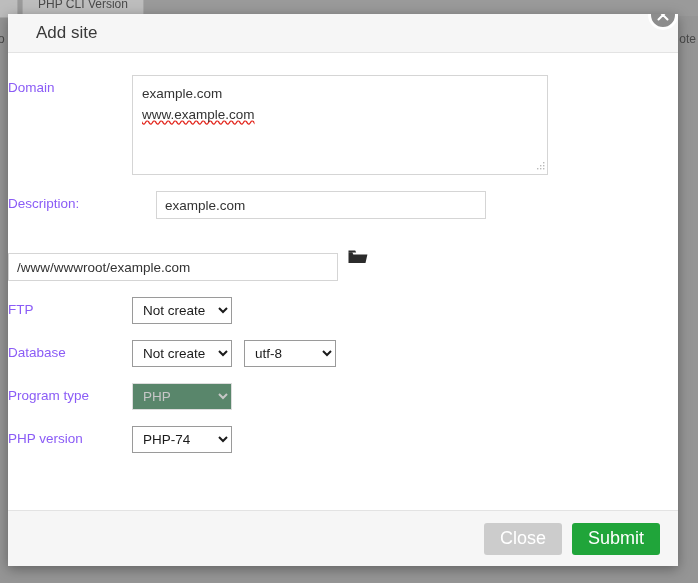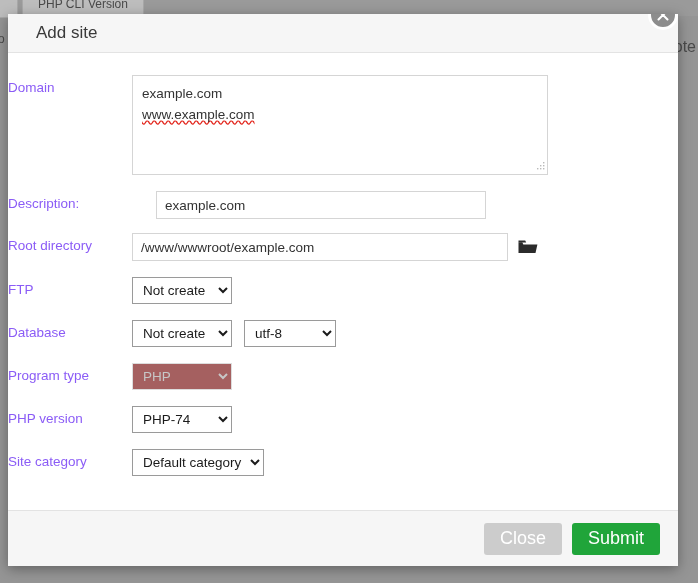--- a/index.html
+++ b/index.html
@@ -47,22 +47,22 @@
   .bg-tab-2 { left: 22px; width: 120px; }
   .bg-left-text {
     position: absolute;
     left: -2px; top: 32px;
     font-size: 12px;
     color: #4a4a4a;
     white-space: nowrap;
   }
   .bg-right-text {
     position: absolute;
-    right: 2px; top: 38px;
-    font-size: 16px;
+    right: 2px; top: 32px;
+    font-size: 12px;
     color: #4a4a4a;
     white-space: nowrap;
   }
 
   
   .modal {
     position: absolute;
     left: 8px;
     top: 14px;
     width: 670px;
@@ -128,21 +128,21 @@
     padding: 2px 8px;
     box-sizing: border-box;
     border: 1px solid #d5d5d5;
     font-family: "Liberation Sans", sans-serif;
     font-size: 13.5px;
     color: #333333;
     outline: none;
     background: #ffffff;
   }
   input.desc-input { width: 330px; }
-  input.root-input { width: 376px; }
+  input.root-input { width: 330px; margin-top: 20px; }
 
   .root-wrap { display: flex; align-items: center; }
   .folder-icon {
     margin-left: 10px;
     cursor: pointer;
     display: inline-flex;
     align-items: center;
   }
 
   
@@ -152,21 +152,21 @@
     color: #1b1b1b;
     height: 27px;
     padding: 2px 2px 2px 6px;
     border: 1px solid #9a9a9a;
     background: #ffffff;
     box-sizing: border-box;
     outline: none;
   }
   select.native:disabled {
     color: #b0b0b0;
-    background: #7f1d1d;
+    background: #14532d;
     border-color: #cfcfcf;
   }
   .sel-ftp { width: 100px; }
   .sel-db { width: 100px; }
   .sel-charset { width: 92px; margin-left: 12px; }
   .sel-progtype { width: 100px; }
   .sel-phpver { width: 100px; }
   .sel-category { width: 132px; }
   .inline-row { display: flex; align-items: center; }
 
@@ -269,21 +269,20 @@
     </div>
 
     <div class="form-row" style="margin-top:16px;gap:24px;">
       <div class="form-label">Description:</div>
       <div class="form-control">
         <input class="text-input desc-input" type="text" value="example.com" style="">
       </div>
     </div>
 
     <div class="form-row" style="margin-top:14px;">
-      <div class="form-label">Root directory</div>
       <div class="form-control root-wrap">
         <input class="text-input root-input" type="text" value="/www/wwwroot/example.com" style="">
         <span class="folder-icon">
           <svg width="20" height="16" viewBox="0 0 20 16">
             <path d="M0.5 3.2 L0.5 14 L17.5 14 L19.4 5.6 L5.3 5.6 L4.3 3.2 Z" fill="#2b2b2b"></path>
             <path d="M0.5 3.2 L0.5 1.6 L7.2 1.6 L8.2 3.6 L4.4 3.6 Z" fill="#2b2b2b"></path>
           </svg>
         </span>
       </div>
     </div>
@@ -310,26 +309,20 @@
       </div>
     </div>
 
     <div class="form-row" style="margin-top:16px;">
       <div class="form-label">PHP version</div>
       <div class="form-control">
         <select class="native sel-phpver"><option value="PHP-74">PHP-74</option><option value="PHP-73">PHP-73</option><option value="PHP-72">PHP-72</option><option value="PHP-71">PHP-71</option><option value="PHP-56">PHP-56</option><option value="Static">Static</option></select>
       </div>
     </div>
 
-    <div class="form-row" style="margin-top:16px;">
-      <div class="form-label">Site category</div>
-      <div class="form-control">
-        <select class="native sel-category"><option value="Default category">Default category</option></select>
-      </div>
-    </div>
 
   </div>
 
   <div class="modal-footer">
     <button class="btn btn-close">Close</button>
     <button class="btn btn-submit">Submit</button>
   </div>
 
 </div>
 

